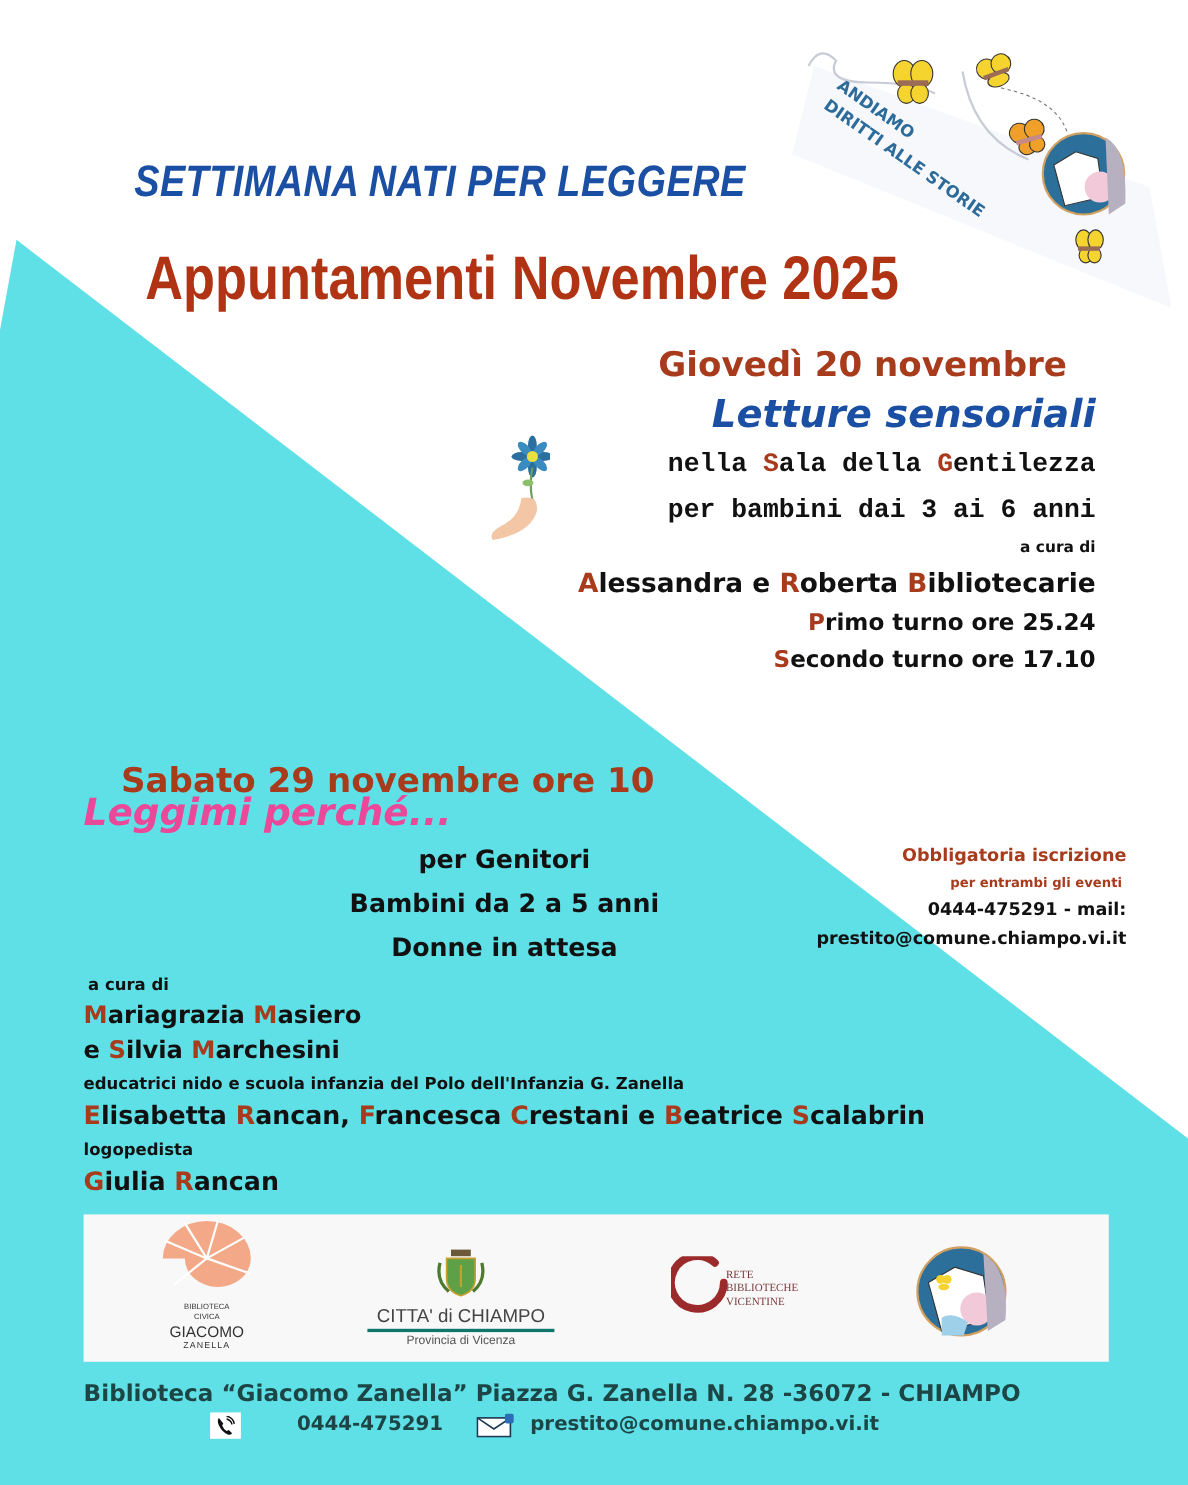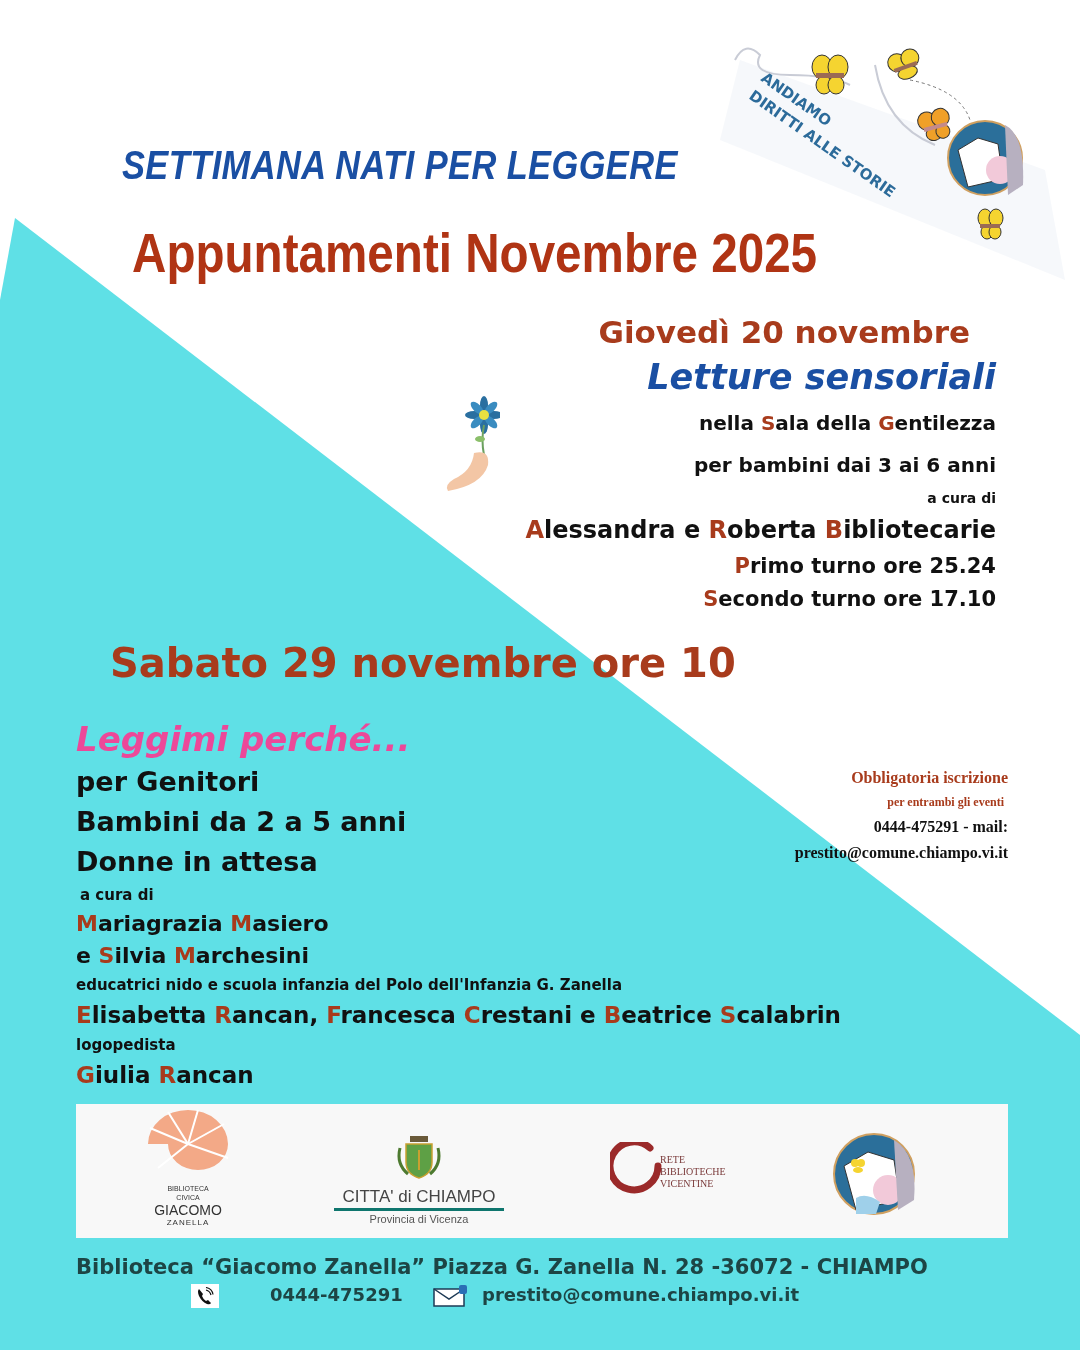--- a/index.html
+++ b/index.html
@@ -19,38 +19,38 @@
   .main-title {
     left: 132px; top: 220px; font-family: "Liberation Sans", sans-serif;
     font-size: 56px; font-weight: bold; color: #b03414;
     transform: scaleX(0.85); transform-origin: left top; white-space: nowrap;
   }
 
   
   .ev1 { right: 84px; top: 310px; text-align: right; white-space: nowrap; }
   .ev1 .date { font-size: 31px; font-weight: bold; color: #a83b1c; margin-right: 26px; line-height: 44px; }
   .ev1 .title { font-size: 35px; font-weight: bold; font-style: italic; color: #1a4fa3; line-height: 50px; margin-top: -2px; }
-  .ev1 .line { font-size: 20px; font-weight: bold; color: #111; line-height: 42px; }
+  .ev1 .line { font-size: 24px; font-weight: bold; color: #111; line-height: 42px; font-family: Liberation Mono, monospace; }
   .ev1 .small { font-size: 14px; font-weight: bold; color: #111; line-height: 24px; }
   .ev1 .names { font-size: 24px; font-weight: bold; color: #111; line-height: 40px; }
   .ev1 .turn { font-size: 21px; font-weight: bold; color: #111; line-height: 33px; }
   .hl { color: #a83b1c; }
 
   
-  .ev2-date { left: 110px; top: 640px; font-size: 40px; font-weight: bold; color: #a83b1c; white-space: nowrap; }
+  .ev2-date { left: 110px; top: 692px; font-size: 31px; font-weight: bold; color: #a83b1c; white-space: nowrap; }
   .ev2 { left: 76px; top: 716px; white-space: nowrap; }
   .ev2 .title { font-size: 34px; font-weight: bold; font-style: italic; color: #ec4899; line-height: 46px; }
-  .ev2 .line { font-size: 27px; font-weight: bold; color: #111; line-height: 40px; }
+  .ev2 .line { font-size: 23px; font-weight: bold; color: #111; line-height: 40px; text-align: center; }
   .ev2 .small { font-size: 15px; font-weight: bold; color: #111; line-height: 26px; padding-left: 4px; }
   .ev2 .names { font-size: 22px; font-weight: bold; color: #111; line-height: 32px; }
   .ev2 .tiny { font-size: 15px; font-weight: bold; color: #111; line-height: 26px; }
   .ev2 .names2 { font-size: 23px; font-weight: bold; color: #111; line-height: 34px; }
 
   
-  .reg { right: 72px; top: 766px; text-align: right; white-space: nowrap; font-family: Liberation Serif, serif; }
+  .reg { right: 56px; top: 766px; text-align: right; white-space: nowrap; }
   .reg .l1 { font-size: 16px; font-weight: bold; color: #a83b1c; line-height: 24px; }
   .reg .l2 { font-size: 12px; font-weight: bold; color: #a83b1c; line-height: 24px; margin-right: 4px; }
   .reg .l3 { font-size: 16px; font-weight: bold; color: #111; line-height: 26px; }
 
   
   .logos { left: 76px; top: 1104px; width: 932px; height: 134px; background: #f8f8f8; z-index: 2; }
   .logo { position: absolute; }
   .logo-text { font-family: "Liberation Sans", sans-serif; color: #333; text-align: center; }
 
   

